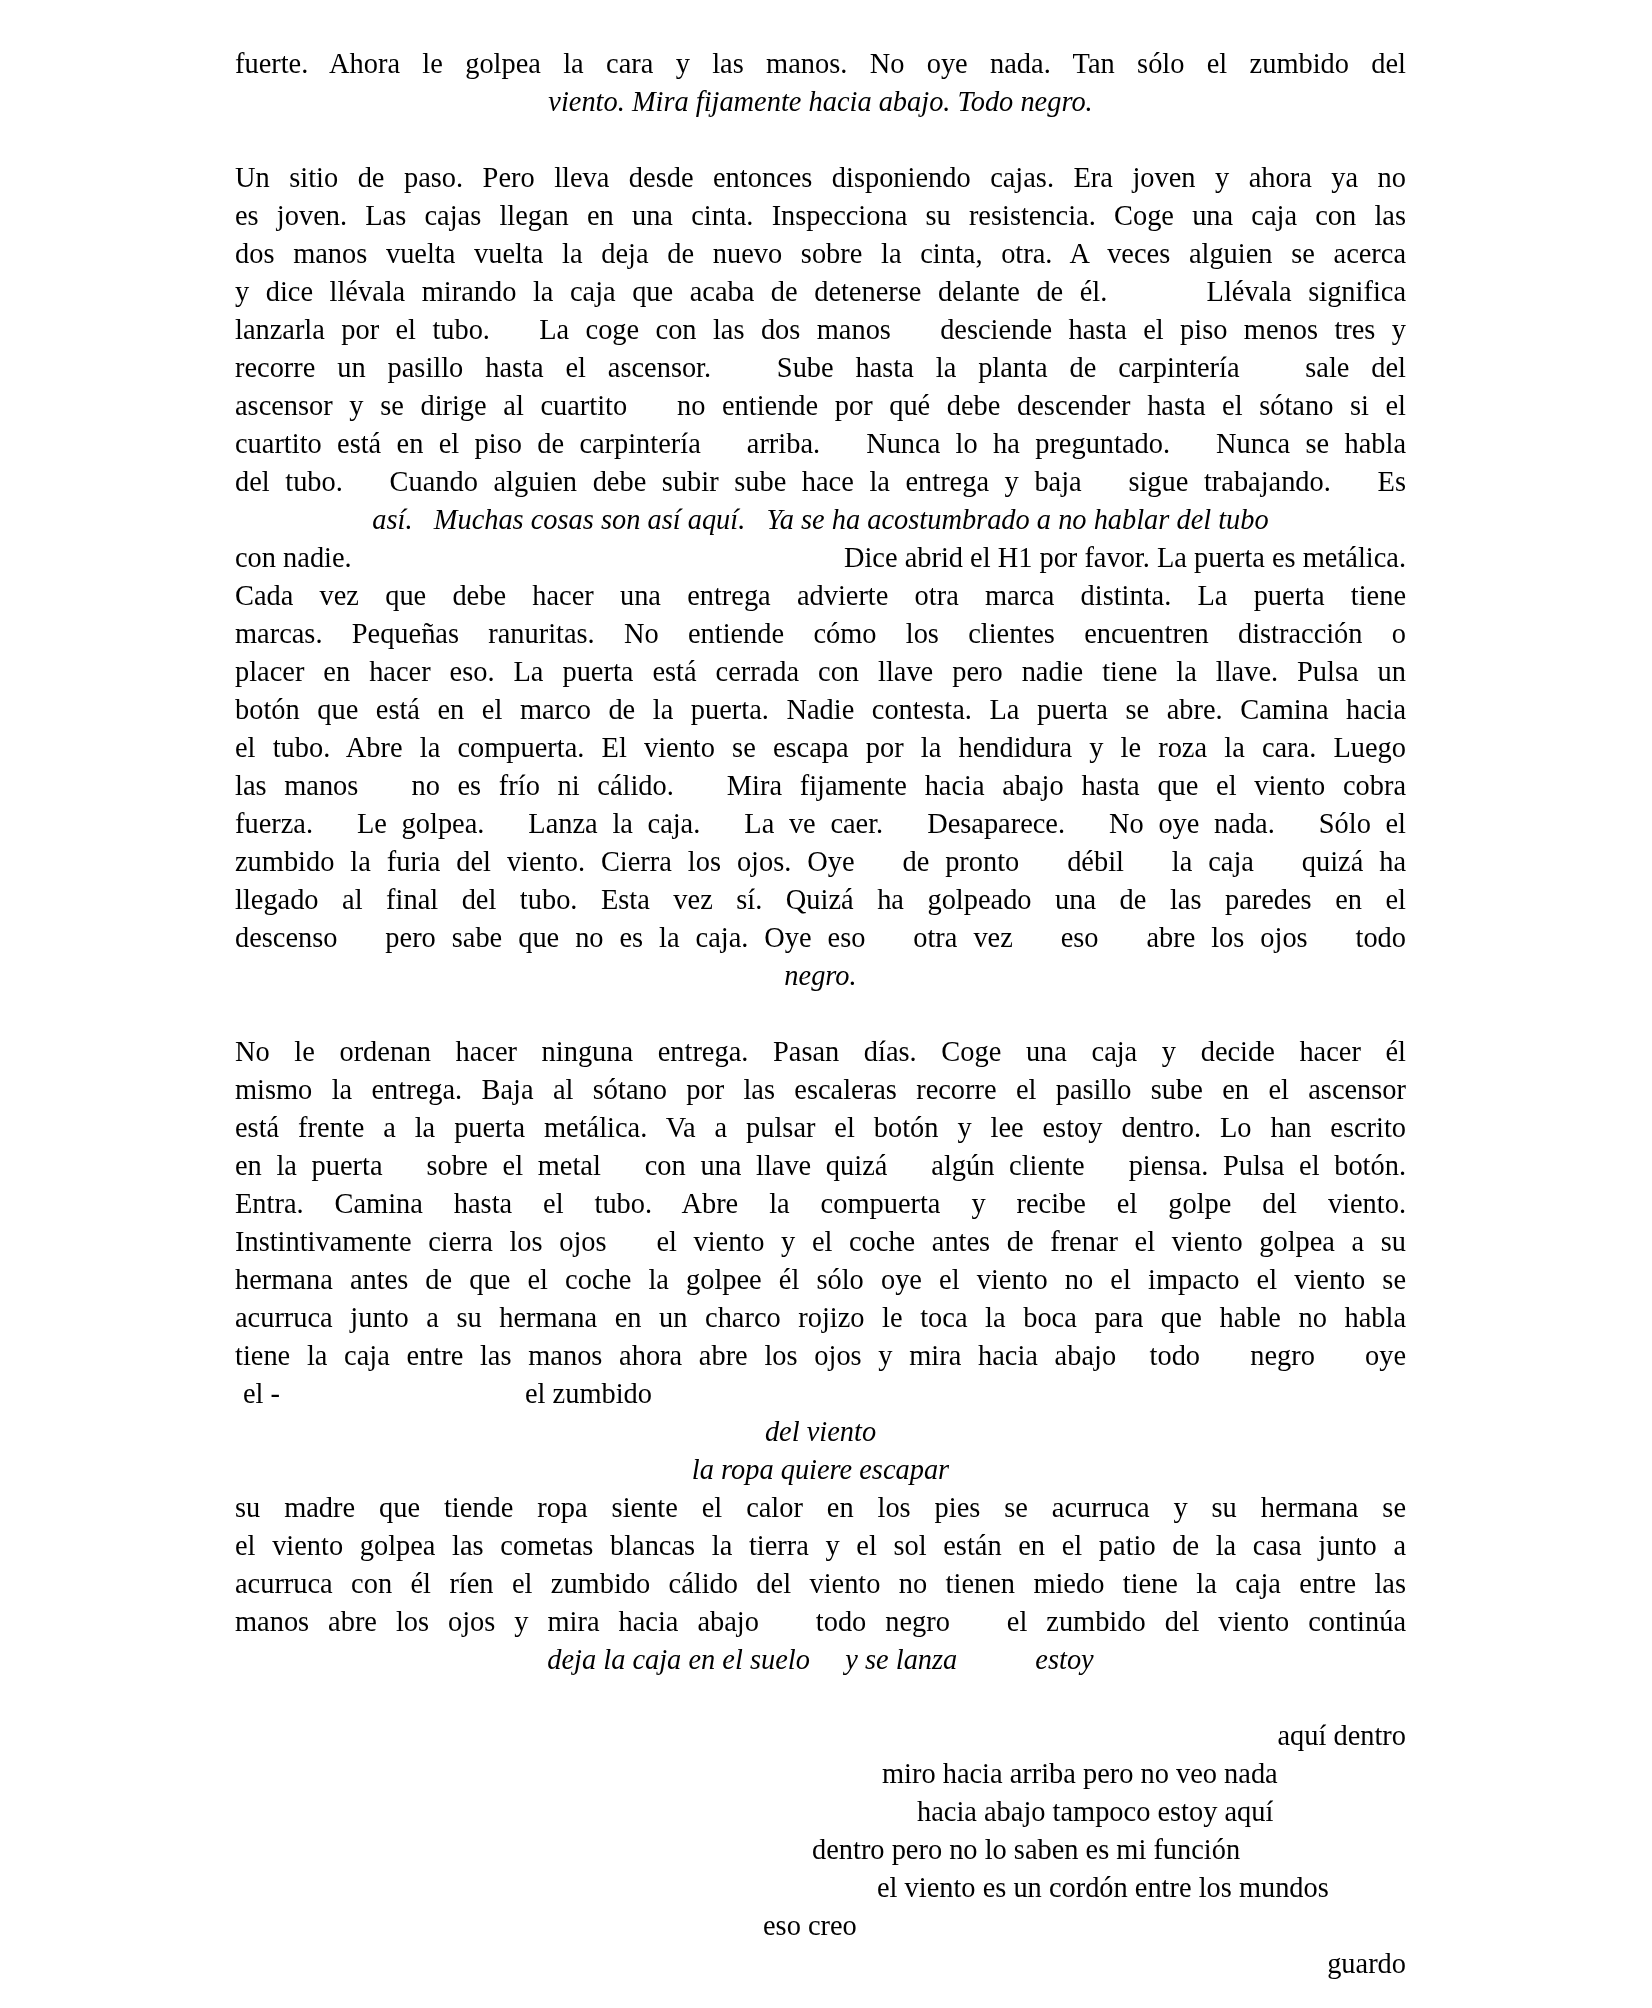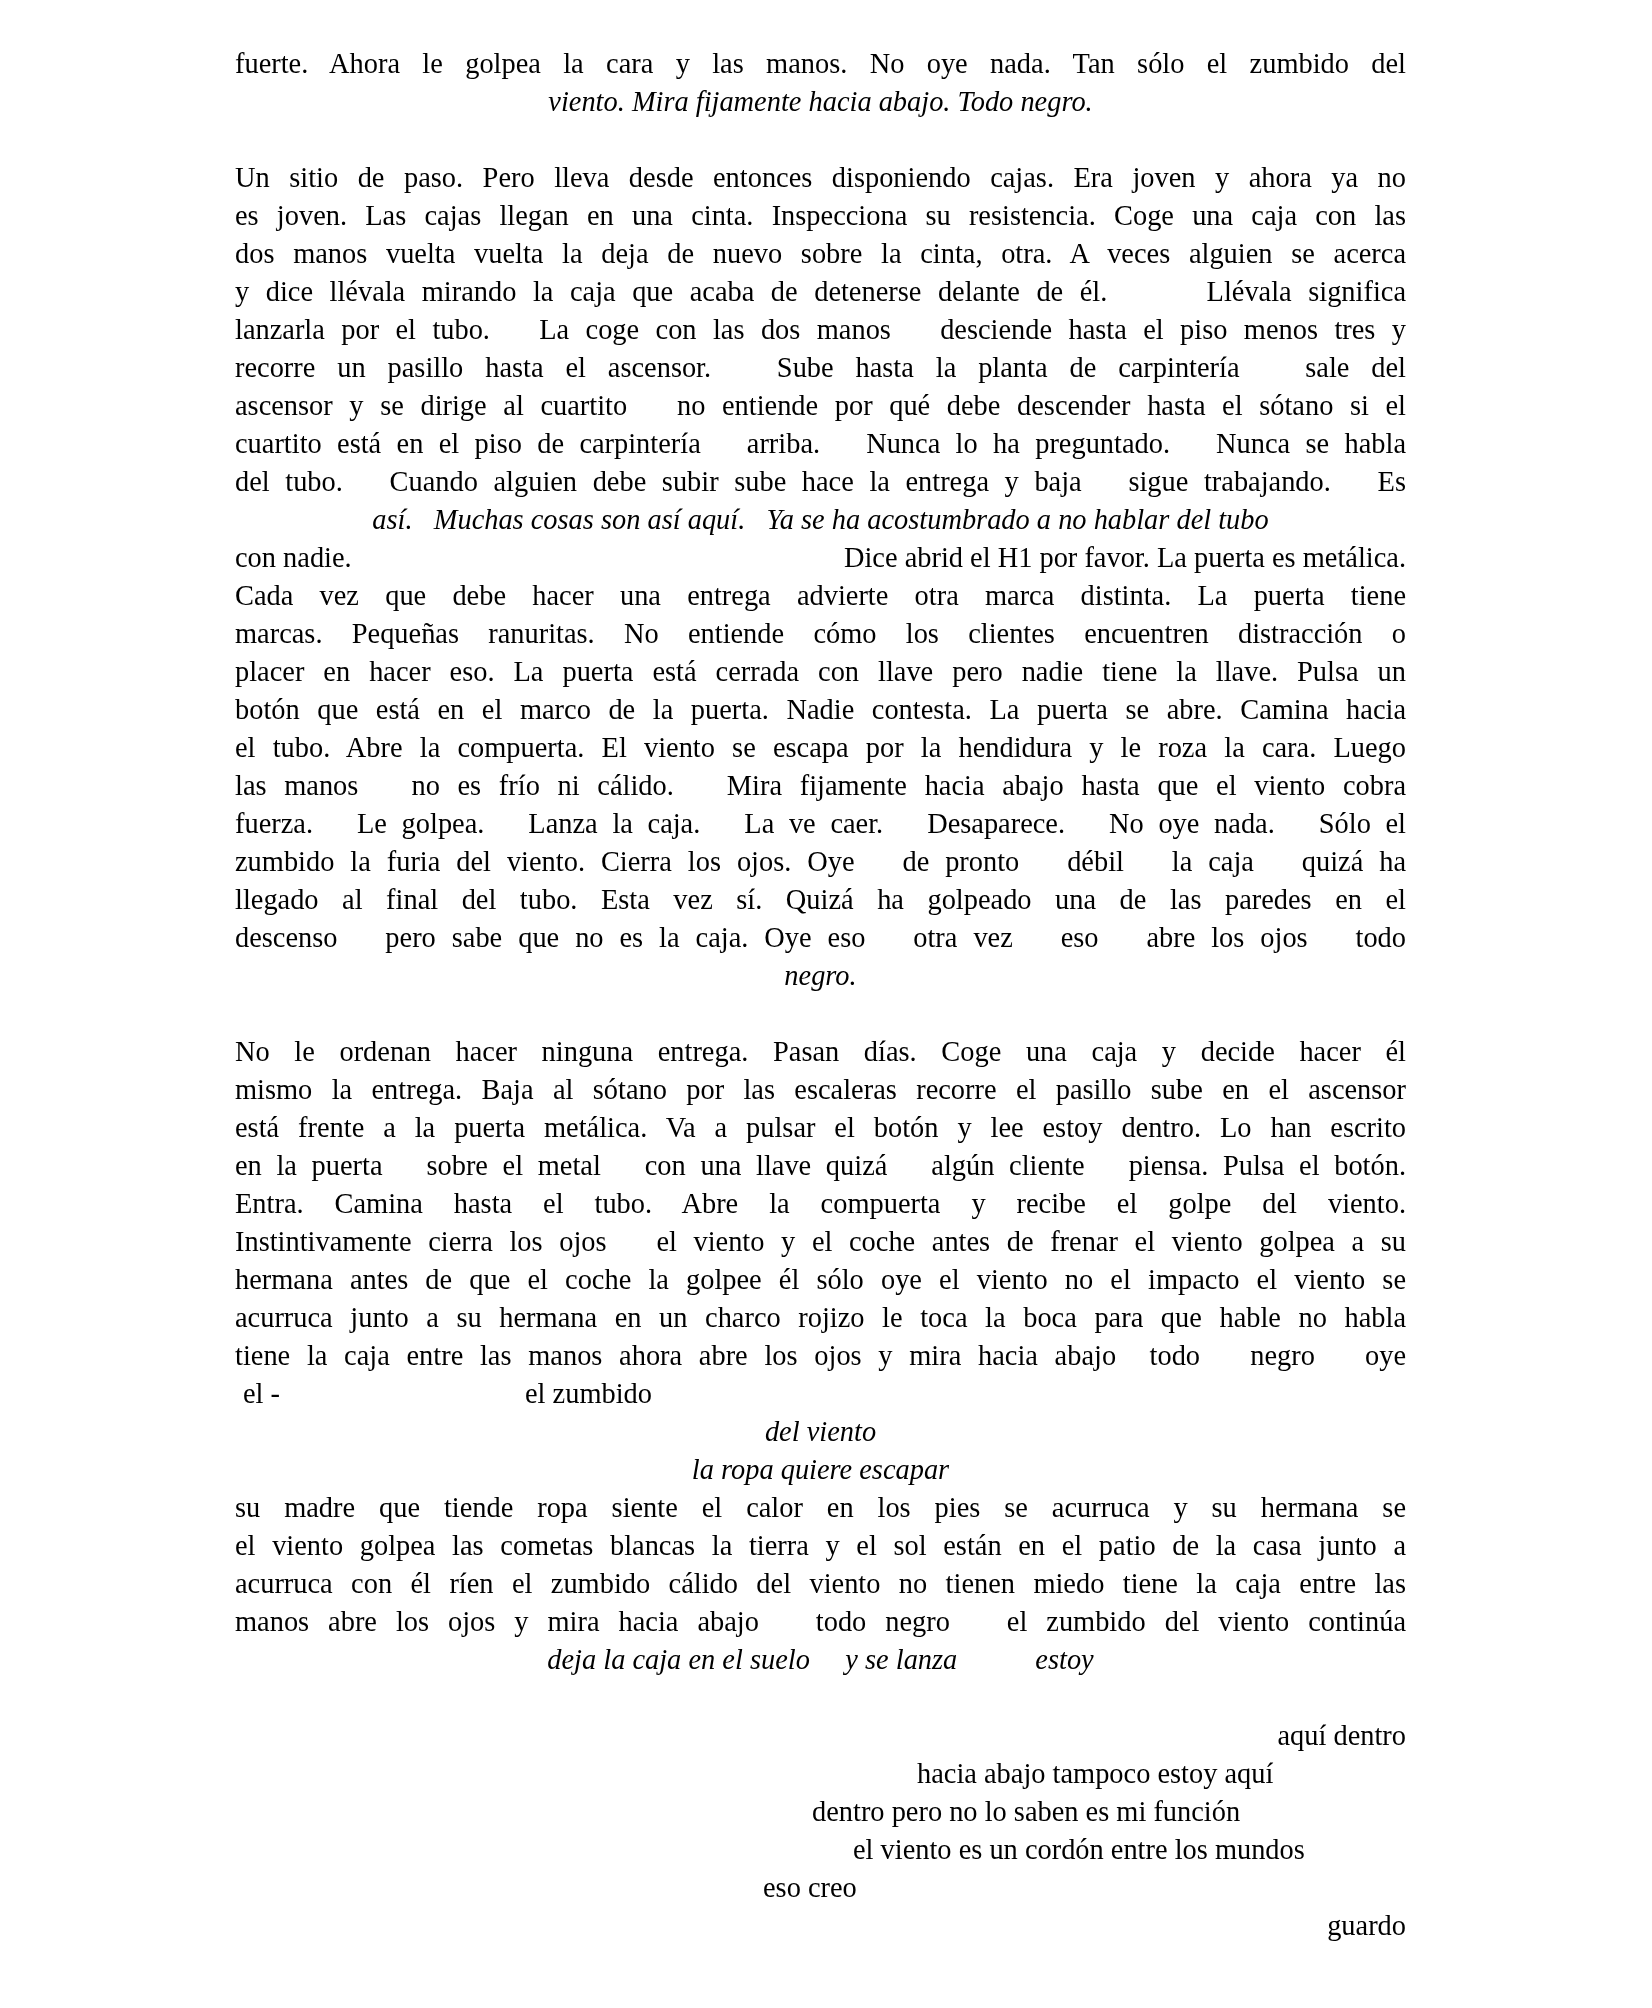--- a/index.html
+++ b/index.html
@@ -75,20 +75,21 @@
     <div class="line j">su madre que tiende ropa siente el calor en los pies se acurruca y su hermana se</div>
     <div class="line j">el viento golpea las cometas blancas la tierra y el sol están en el patio de la casa junto a</div>
     <div class="line j">acurruca con él ríen el zumbido cálido del viento no tienen miedo tiene la caja entre las</div>
     <div class="line j">manos abre los ojos y mira hacia abajo   todo negro   el zumbido del viento continúa</div>
     <div class="line l">deja la caja en el suelo     y se lanza           estoy</div>
   </div>
   <div class="gap"></div>
 
   <div>
     <div class="poem"><span style="right:0">aquí dentro</span></div>
+    <div class="poem"><span style="left:647px">miro hacia arriba pero no veo nada</span></div>
     <div class="poem"><span style="left:682px">hacia abajo tampoco estoy aquí</span></div>
     <div class="poem"><span style="left:577px">dentro pero no lo saben es mi función</span></div>
-    <div class="poem"><span style="left:618px">el viento es un cordón entre los mundos</span></div>
+    <div class="poem"><span style="left:642px">el viento es un cordón entre los mundos</span></div>
     <div class="poem"><span style="left:528px">eso creo</span></div>
     <div class="poem"><span style="right:0">guardo</span></div>
   </div>
 
 </div>
 
 </body></html>

